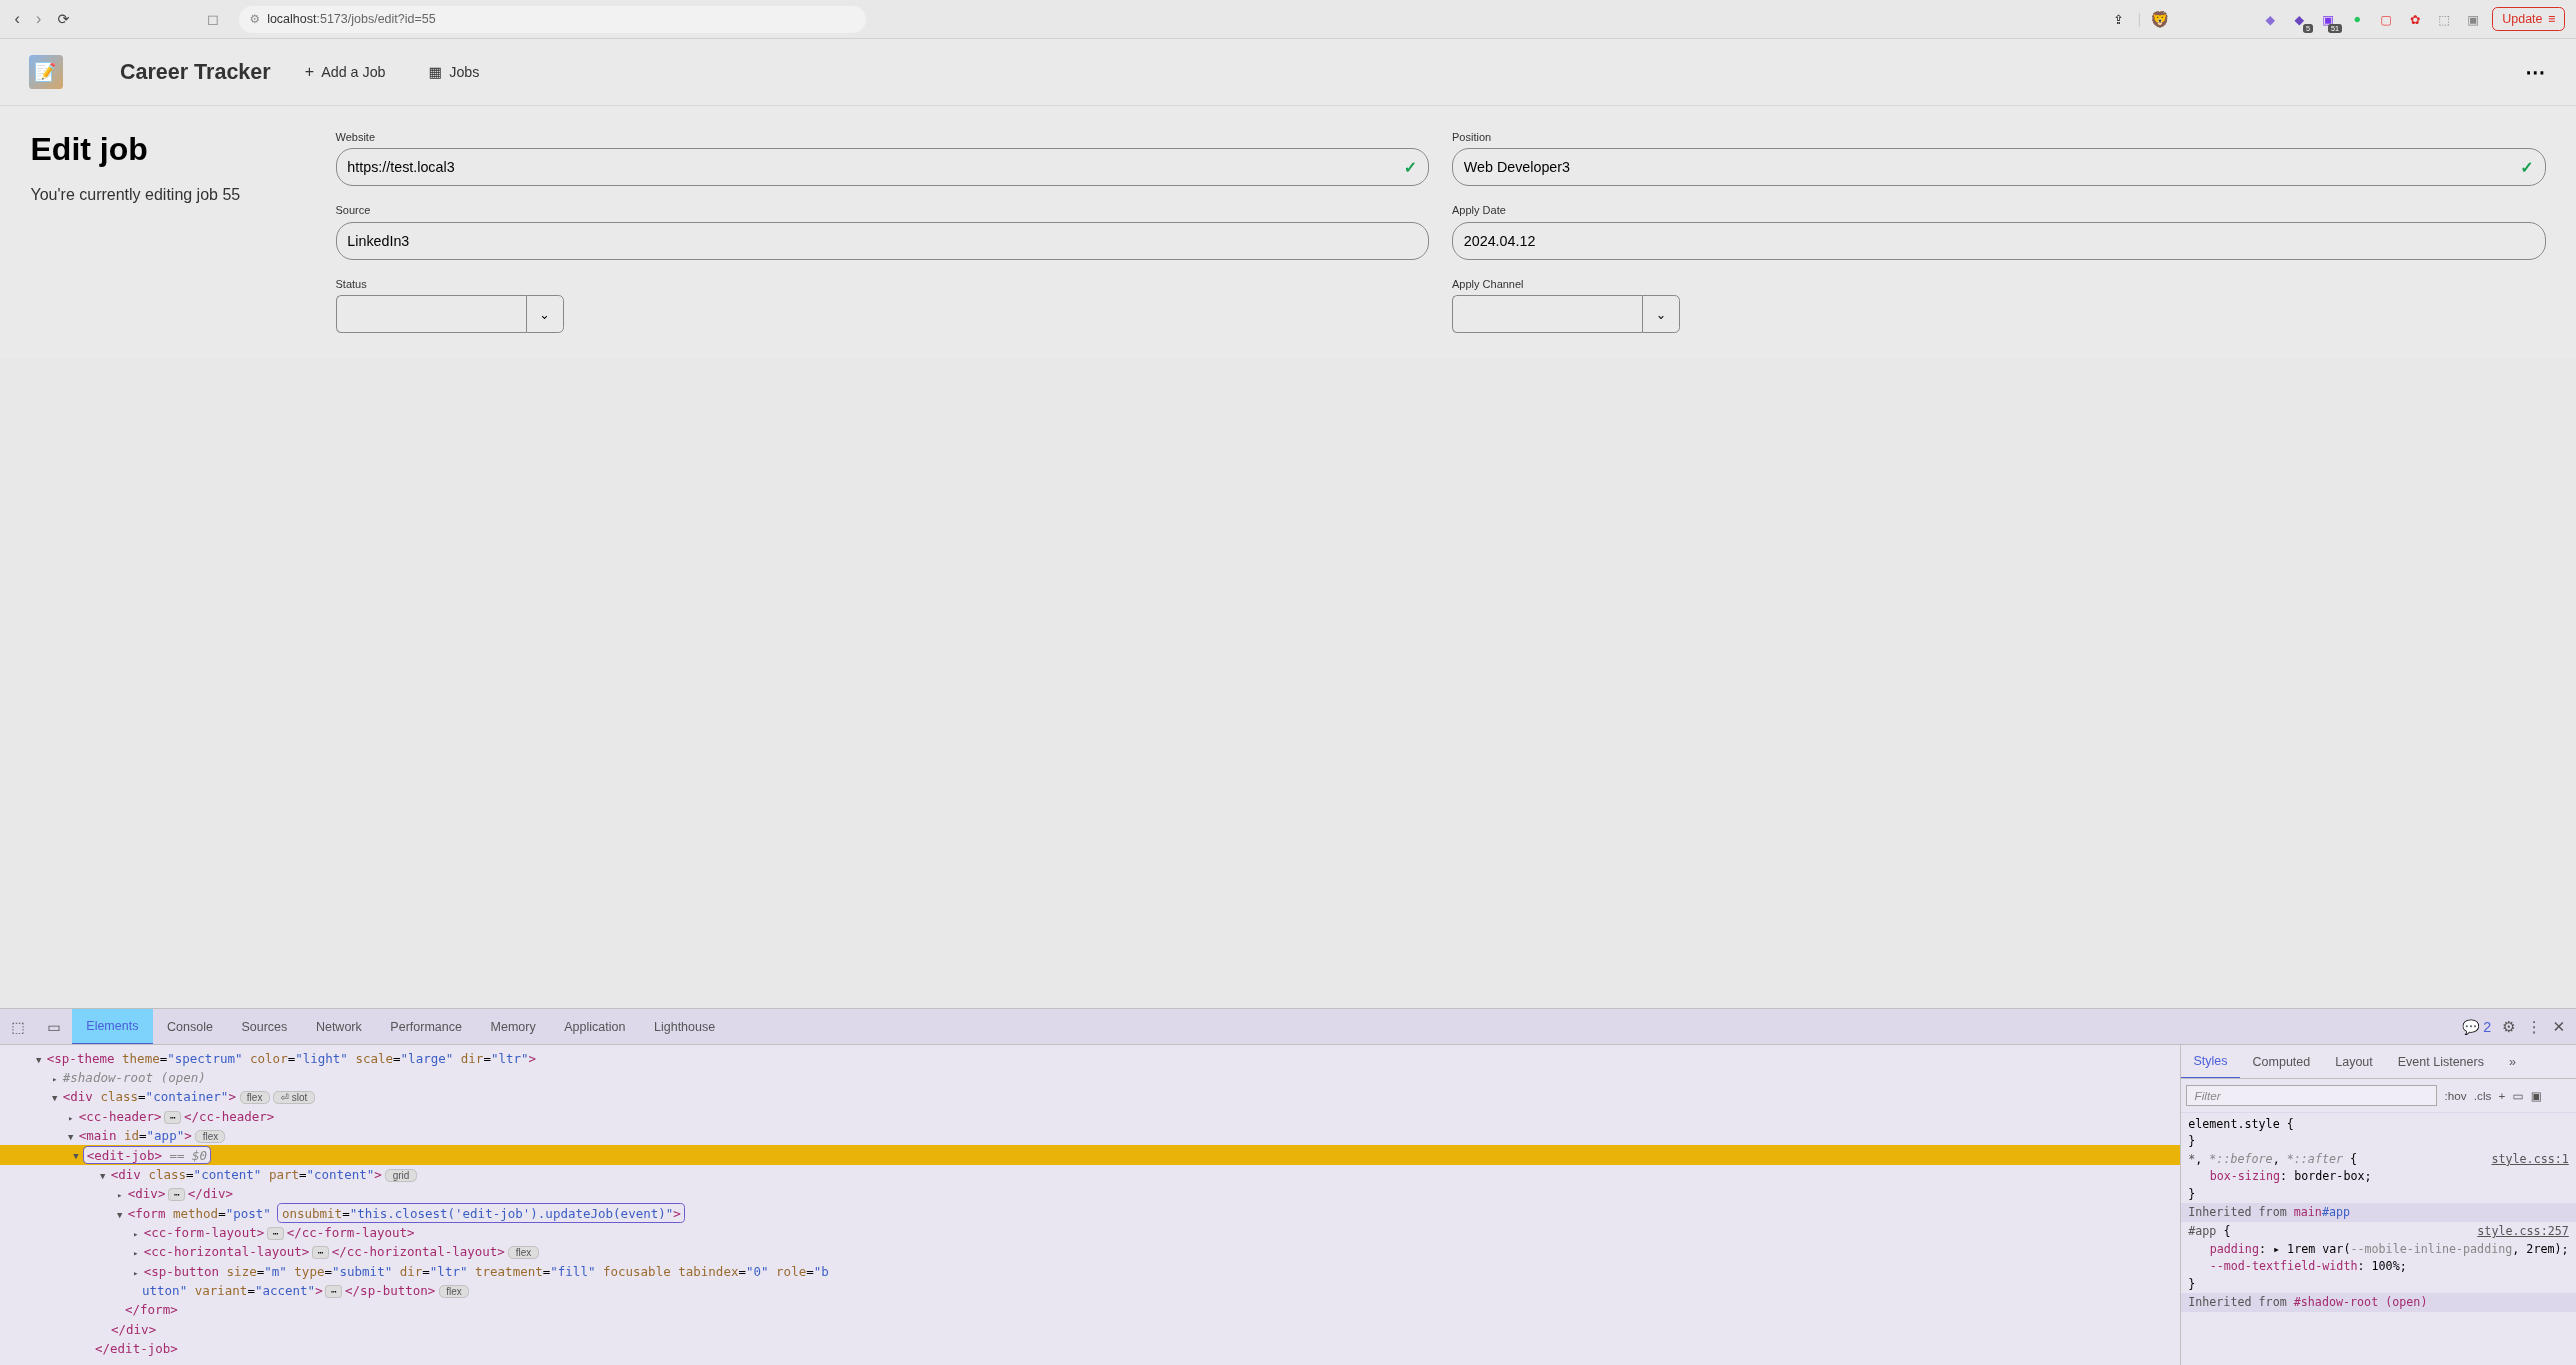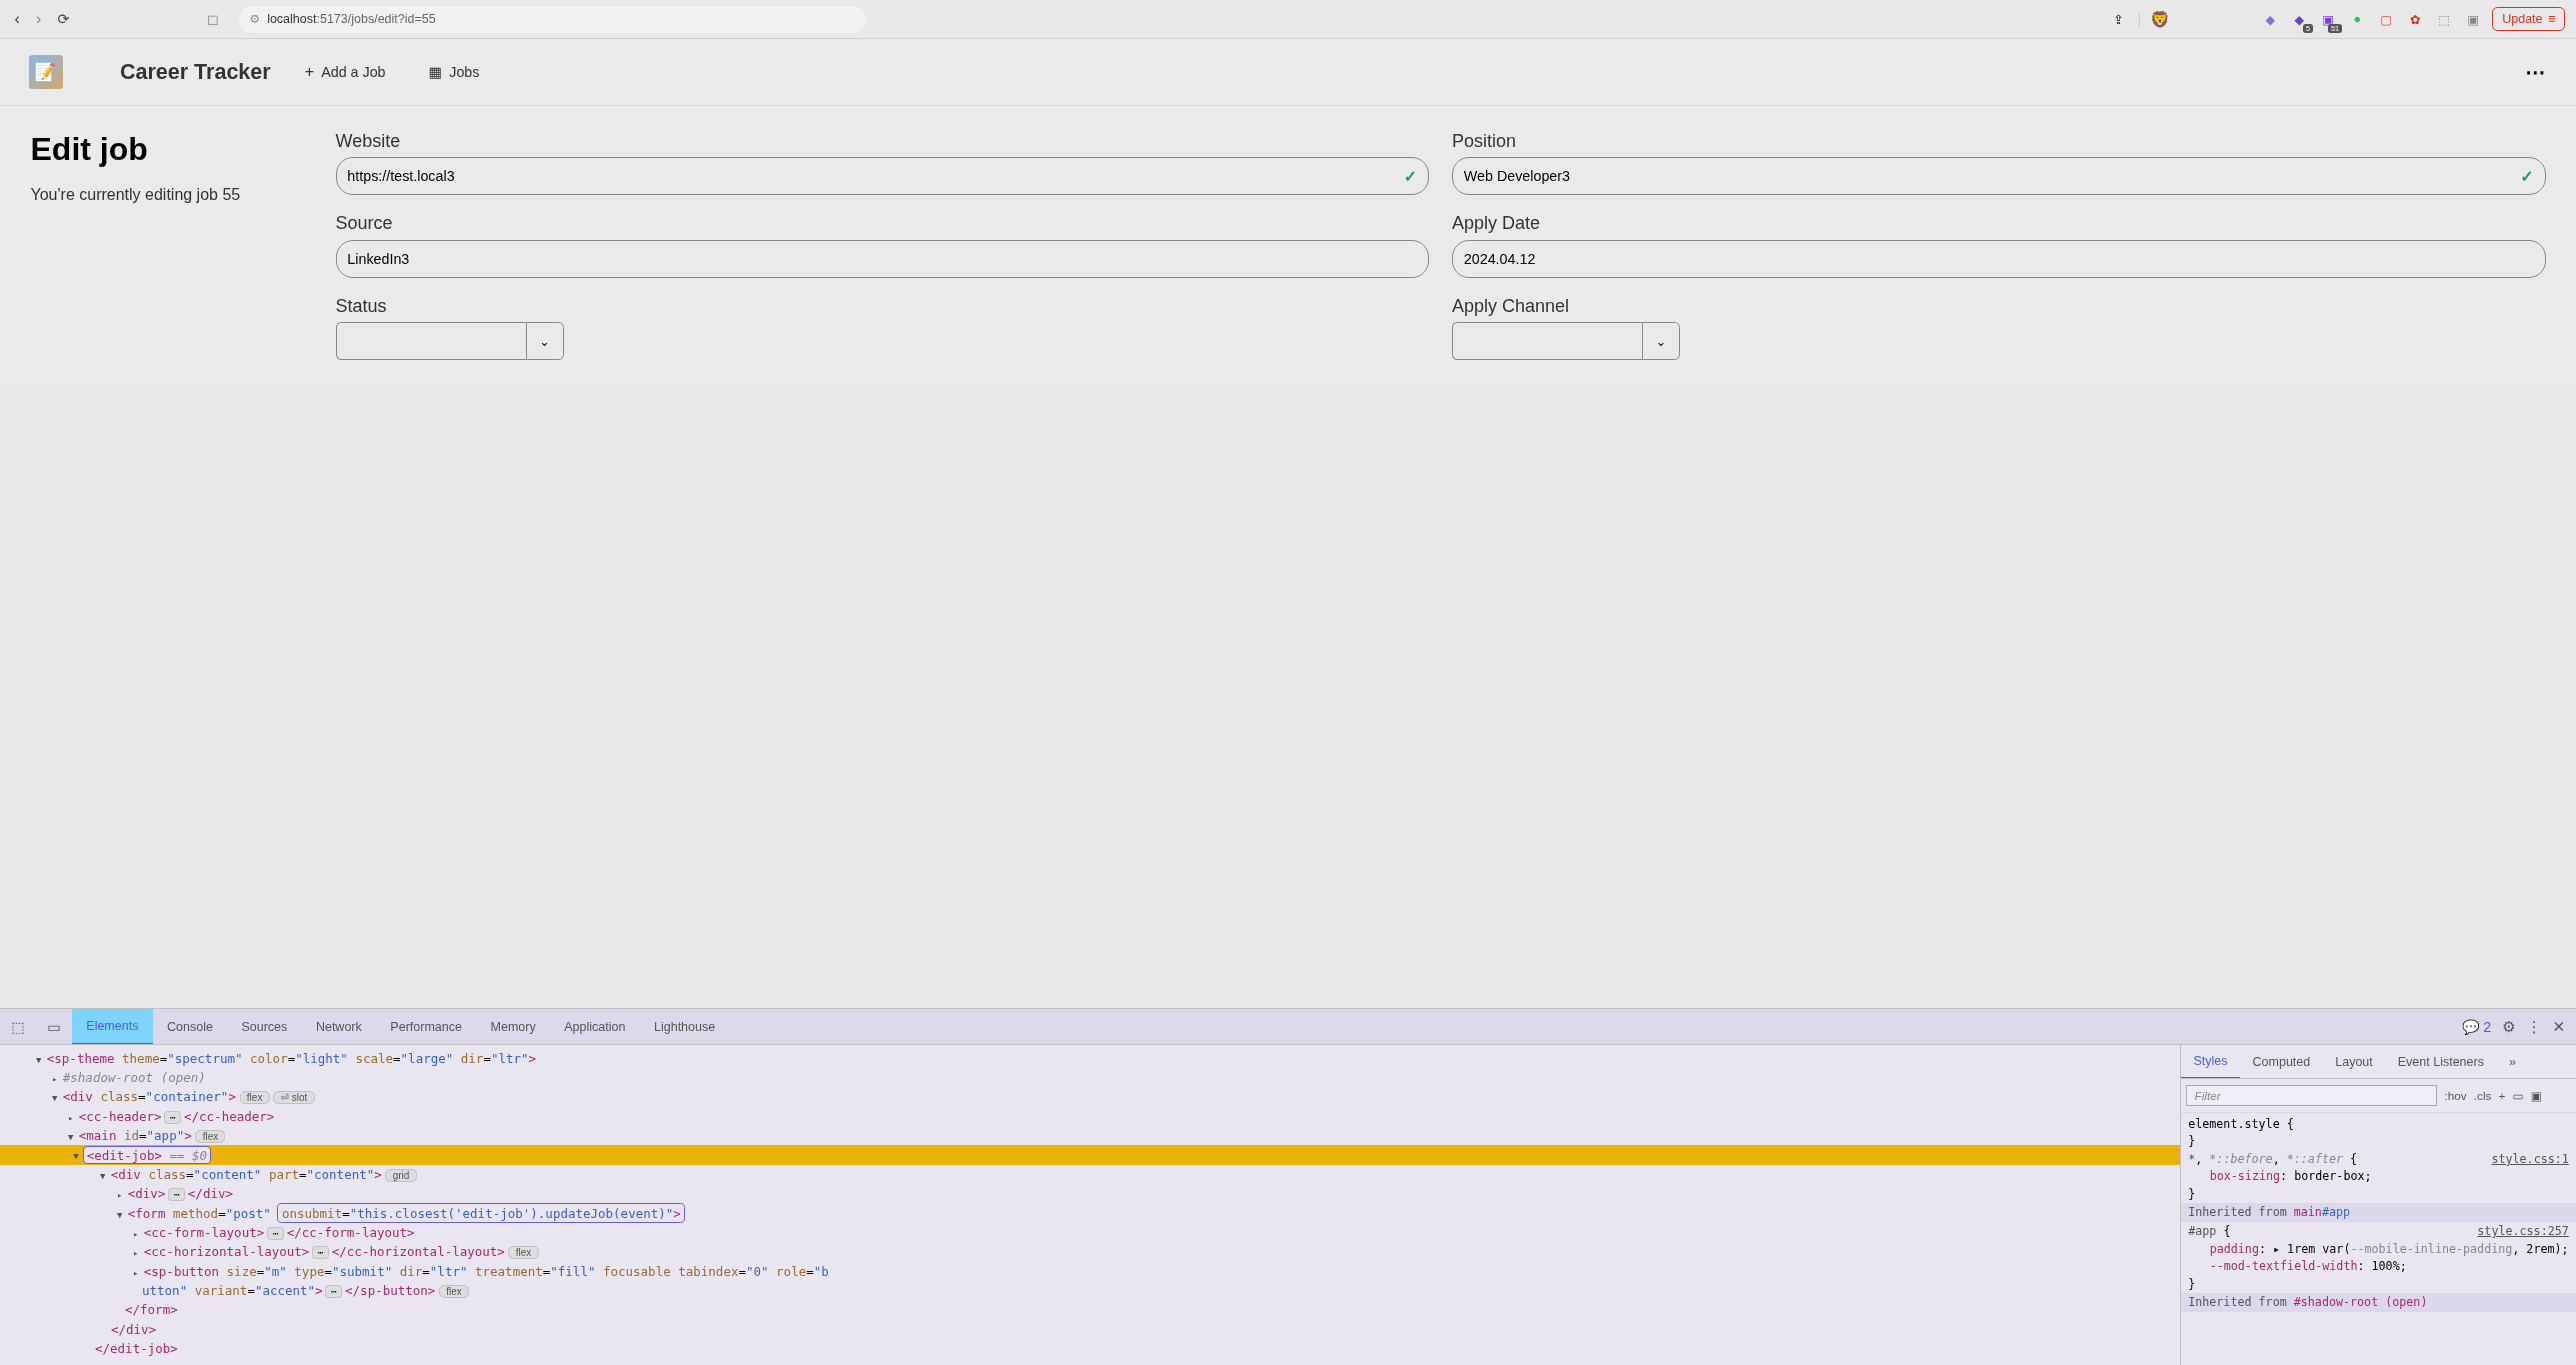--- a/index.html
+++ b/index.html
@@ -25,21 +25,21 @@
 .nav-item { display: flex; align-items: center; gap: 7.2px; color: #333; font-size: 14.3px; padding: 5.4px 9px; }
 .nav-item .plus { font-size: 16px; }
 .app-menu { margin-left: auto; font-size: 20px; font-weight: bold; letter-spacing: 1.8px; }
 
 .page-content { padding: 25px 30.5px; display: flex; background: #eaeaea; }
 .page-left { min-width: 305px; }
 .page-title { font-size: 32px; font-weight: 800; margin-bottom: 18px; }
 .page-sub { font-size: 16px; color: #333; }
 .form-area { flex: 1; display: grid; grid-template-columns: 1fr 1fr; gap: 18px 23px; }
 .field { display: flex; flex-direction: column; gap: 5.4px; }
-.field-label { font-size: 18px; color: #333; }
+.field-label { font-size: 11px; color: #333; }
 .field-input { height: 38px; border: 0.9px solid #888; border-radius: 17px; padding: 0 10.8px; font-size: 14.3px; background: #eaeaea; display: flex; align-items: center; justify-content: space-between; }
 .check { color: #1a9e52; font-weight: bold; font-size: 16px; }
 .dropdown-btn { width: 38px; height: 38px; border-left: 0.9px solid #888; display: flex; align-items: center; justify-content: center; font-size: 12.5px; }
 .select-wrap { display: flex; }
 .select-wrap .field-input { border-radius: 5.4px 0 0 5.4px; border-right: none; flex: 1; }
 .select-wrap .dropdown-btn { border: 0.9px solid #888; border-radius: 0 5.4px 5.4px 0; background: #eaeaea; }
 
 .devtools { position: absolute; bottom: 0; left: 0; right: 0; height: 357px; background: #e9e6f2; display: flex; flex-direction: column; font-family: monospace; border-top: 0.9px solid #c0c0c0; }
 .dt-tabs { height: 36px; display: flex; align-items: stretch; background: #ddd8ea; border-bottom: 0.9px solid #c0c0c0; font-family: -apple-system, sans-serif; }
 .dt-tab-icon { width: 36px; display: flex; align-items: center; justify-content: center; color: #555; font-size: 14.3px; }

